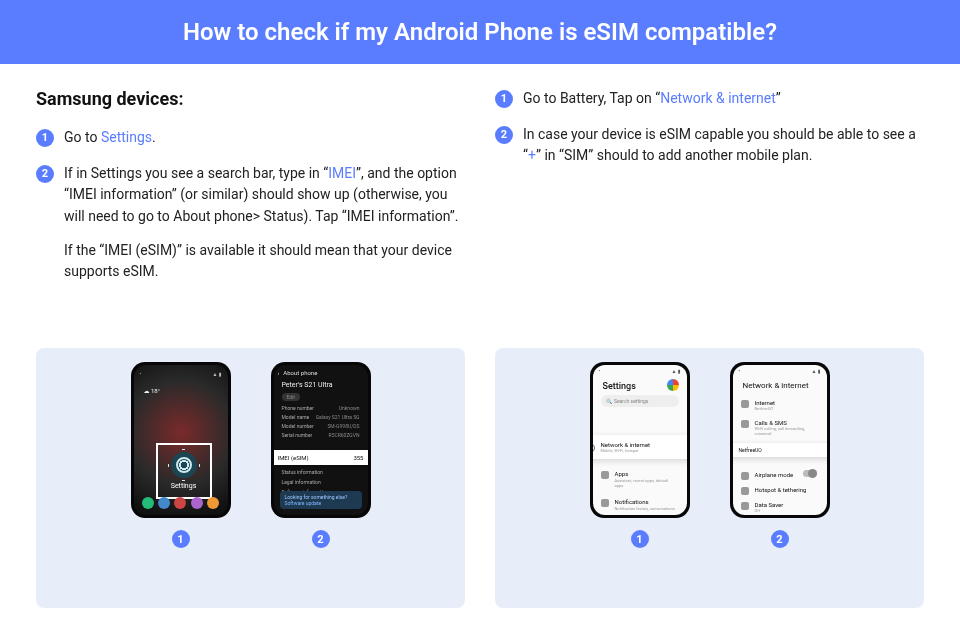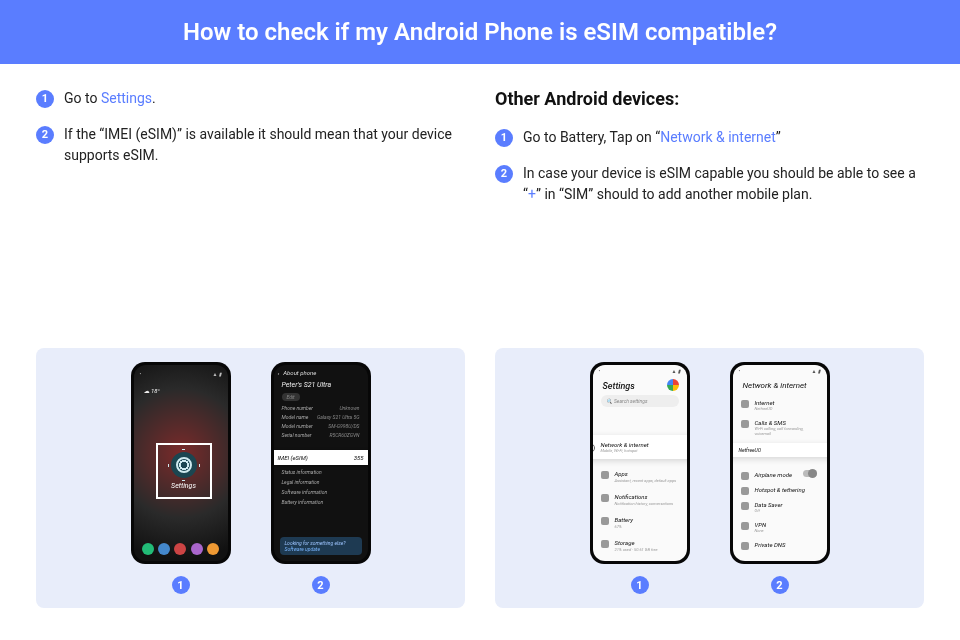--- a/index.html
+++ b/index.html
@@ -50,21 +50,21 @@
     background: #5a7dff;
     color: #fff;
     font-size: 11px;
     font-weight: 700;
     display: flex;
     align-items: center;
     justify-content: center;
     margin-top: 2px;
   }
   .step-body { flex: 1; }
-  .step-body p + p { margin-top: 12px; font-weight: bold; }
+  .step-body p + p { margin-top: 12px; }
   .hl { color: #5a7dff; }
   .shot-panel {
     background: #e8edfa;
     border-radius: 8px;
     margin-top: auto;
     padding: 14px 12px 10px;
     min-height: 260px;
     display: flex;
     flex-direction: column;
   }
@@ -74,27 +74,26 @@
     justify-content: center;
     flex: 1;
   }
   .shot {
     display: flex;
     flex-direction: column;
     align-items: center;
   }
   .phone {
     width: 100px;
-    height: 202px;
+    height: 156px;
     background: #070707;
     border-radius: 14px;
     position: relative;
     overflow: hidden;
     padding: 4px;
-    font-style: italic;
   }
   .screen {
     position: absolute;
     inset: 3px;
     border-radius: 12px;
     overflow: hidden;
   }
   .badge {
     width: 18px; height: 18px;
     border-radius: 50%;
@@ -222,30 +221,32 @@
 </head>
 <body>
 
 <div class="header">
   <span>How to check if my Android Phone is eSIM compatible?</span>
 </div>
 
 <div class="columns">
 
   <div class="col">
+    <div class="col-title">Samsung devices:</div>
     <ol class="steps">
       <li class="step">
         <span class="step-num">1</span>
         <div class="step-body">
           <p><span>Go to </span><span class="hl">Settings</span><span>.</span></p>
         </div>
       </li>
       <li class="step">
         <span class="step-num">2</span>
         <div class="step-body">
+          <p><span>If in Settings you see a search bar, type in “</span><span class="hl">IMEI</span><span>”, and the option “IMEI information” (or similar) should show up (otherwise, you will need to go to About phone&gt; Status). Tap “IMEI information”.</span></p>
           <p>If the “IMEI (eSIM)” is available it should mean that your device supports eSIM.</p>
         </div>
       </li>
     </ol>
 
     <div class="shot-panel">
       <div class="shots">
 
         <div class="shot">
           <div class="phone s1">
@@ -314,21 +315,20 @@
               </div>
             </div>
           </div>
           <div class="badge">2</div>
         </div>
       </div>
     </div>
   </div>
 
   <div class="col">
-    <div class="col-title">Other Android devices:</div>
     <ol class="steps">
       <li class="step">
         <span class="step-num">1</span>
         <div class="step-body">
             <p><span>Go to Battery, Tap on “</span><span class="hl">Network &amp; internet</span><span>”</span></p>
           </div>
       </li>
       <li class="step">
         <span class="step-num">2</span>
         <div class="step-body">

